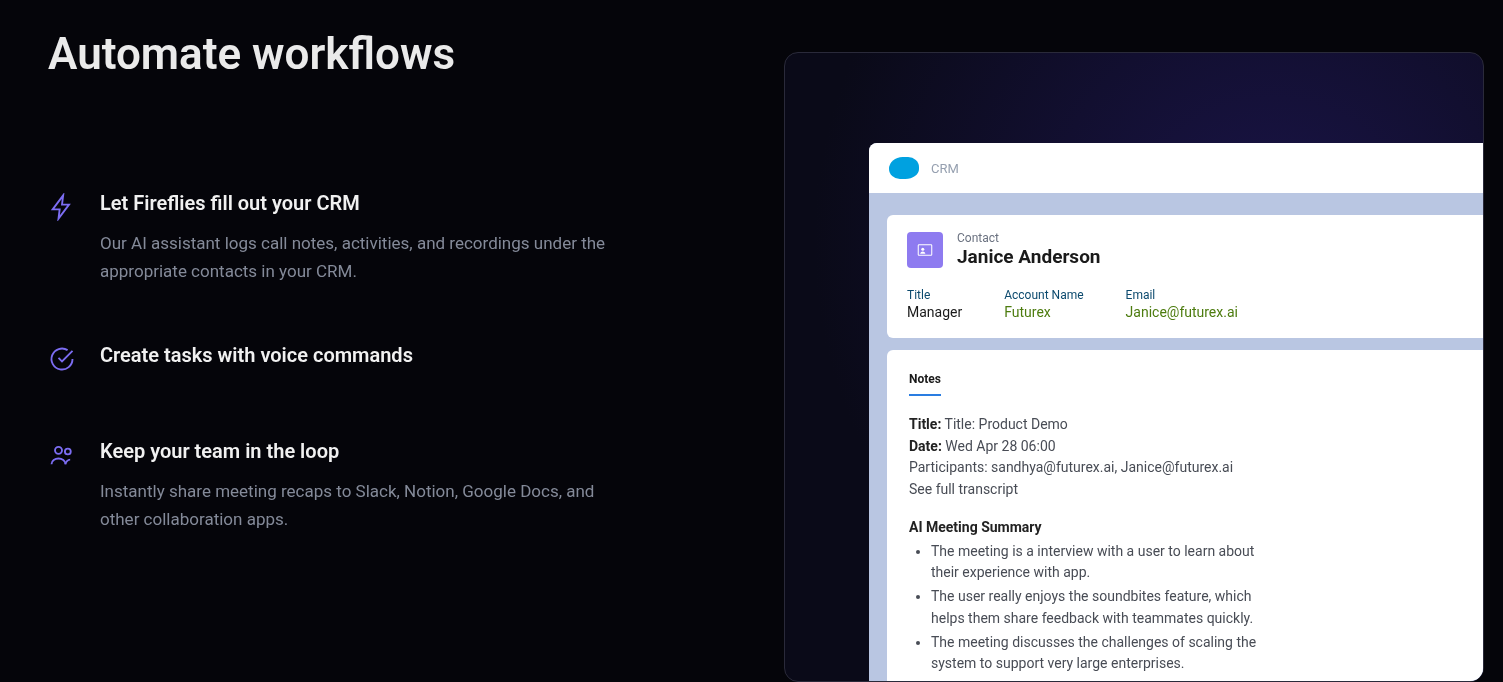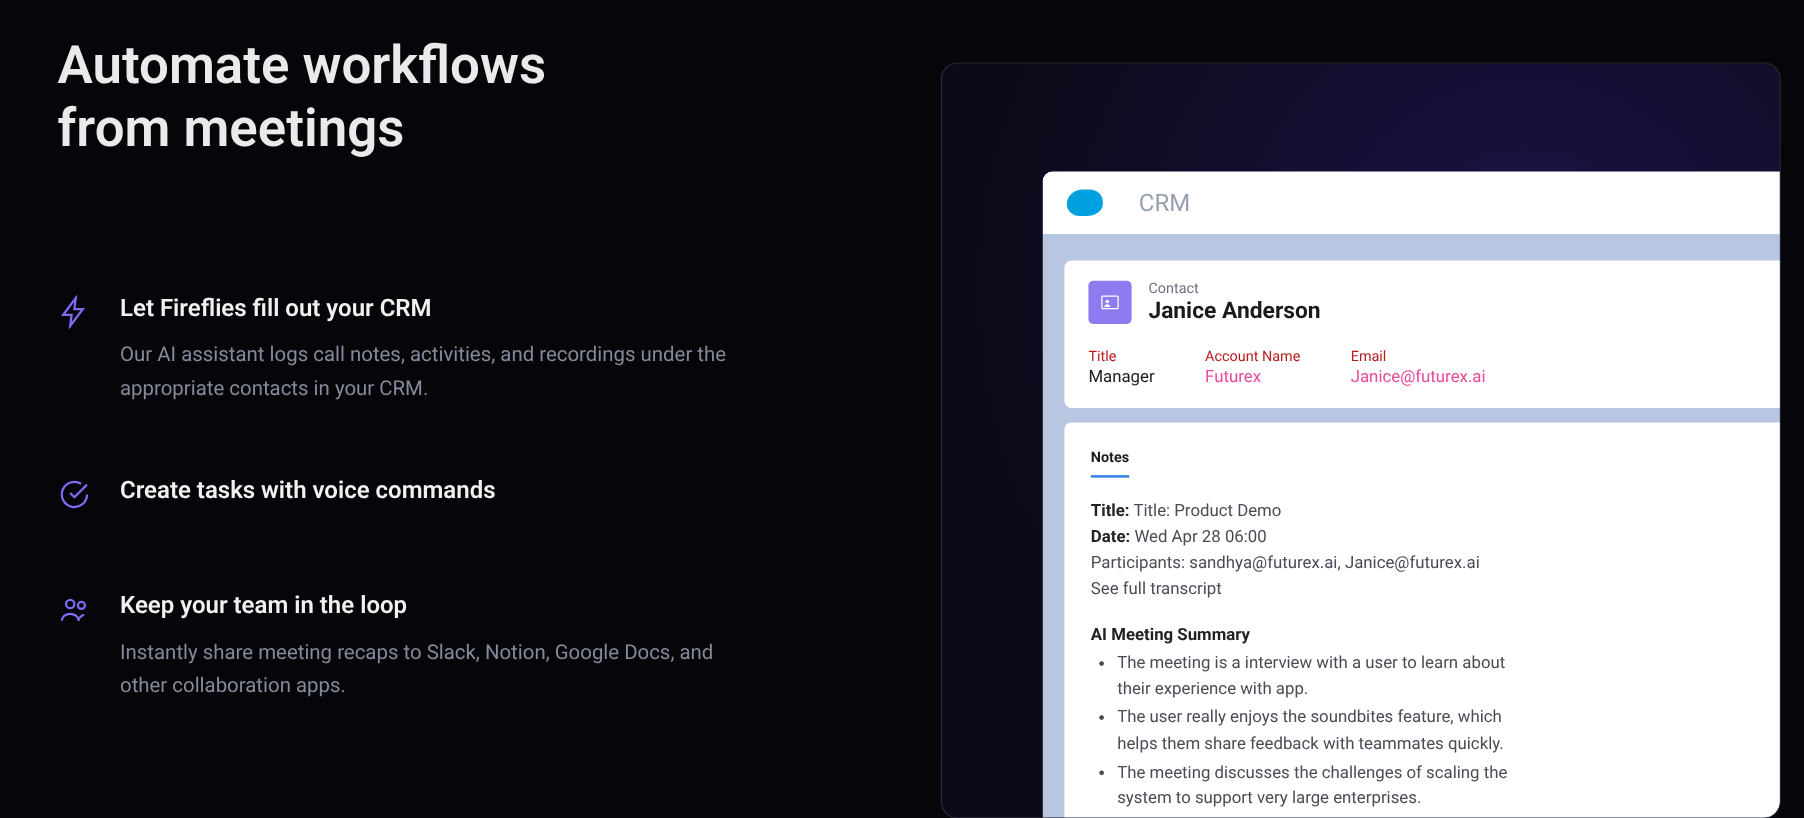--- a/index.html
+++ b/index.html
@@ -80,22 +80,21 @@
   }
   .salesforce-logo {
     width: 30px;
     height: 22px;
     background: #00a1e0;
     border-radius: 50% 40% 50% 40% / 60% 50% 50% 50%;
     position: relative;
   }
   .crm-label {
     color: #96a0b0;
-    font-size: 20px;
-    margin-left: 18px;
+    font-size: 13px;
   }
   .crm-body {
     background: #b9c6e2;
     padding: 22px 18px 0 18px;
   }
   .contact-card {
     background: #fff;
     border-radius: 6px;
     padding: 16px 20px 18px 20px;
   }
@@ -125,28 +124,28 @@
     color: #1a1a1a;
   }
   .contact-fields {
     display: flex;
     gap: 42px;
     padding-top: 4px;
   }
   .field-col { }
   .field-label {
     font-size: 12px;
-    color: #b91c1c;
+    color: #0c4a6e;
     margin-bottom: 2px;
   }
   .field-value {
     font-size: 14px;
     color: #1a1a1a;
   }
-  .field-value.link { color: #ec4899; }
+  .field-value.link { color: #4d7c0f; }
   .notes-card {
     background: #fff;
     border-radius: 6px;
     margin-top: 12px;
     padding: 18px 22px 24px 22px;
   }
   .notes-tab {
     font-size: 12px;
     font-weight: 700;
     color: #1a1a1a;
@@ -179,21 +178,20 @@
     margin-bottom: 2px;
     max-width: 350px;
   }
 </style>
 </head>
 <body>
 
 <div class="left-panel">
   <h1 class="hero-title">
     <span>Automate workflows</span><br>
-    <span>from meetings</span>
   </h1>
 
   <div class="feature">
     <span class="feature-icon">
       <svg viewBox="0 0 24 24" fill="none" stroke="currentColor" stroke-width="1.6">
           <path d="M13 2 4 14h6l-1 8 9-12h-6l1-8z"></path>
         </svg>
     </span>
     <div class="feature-text">
       <div class="feature-title">Let Fireflies fill out your CRM</div>

